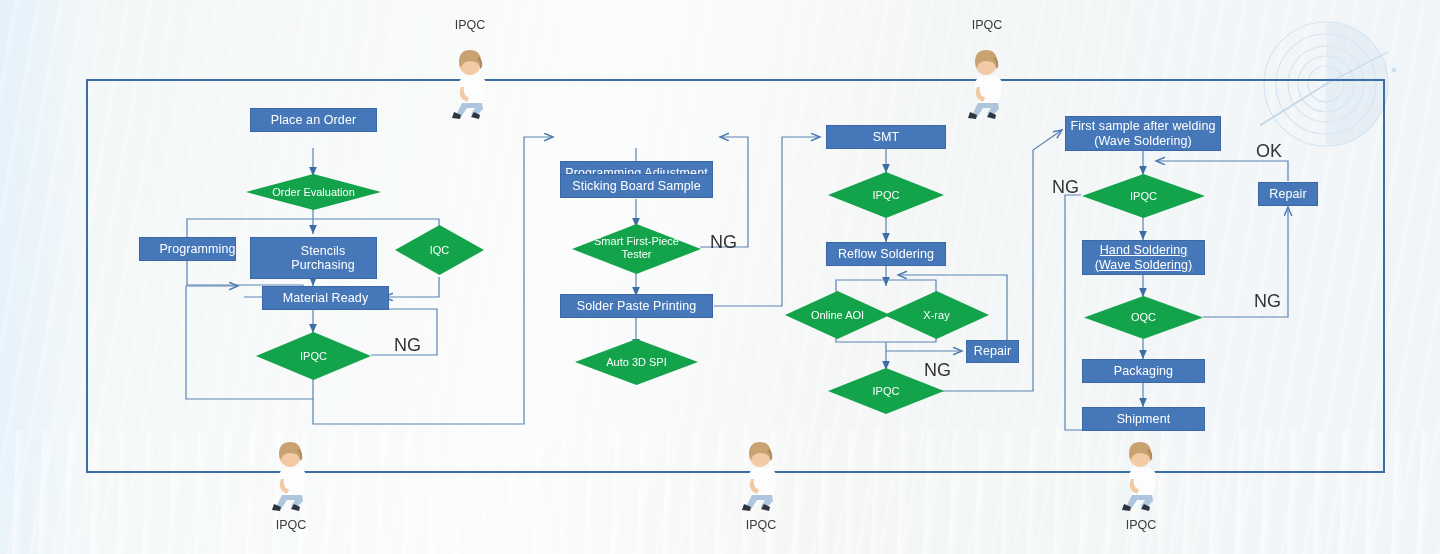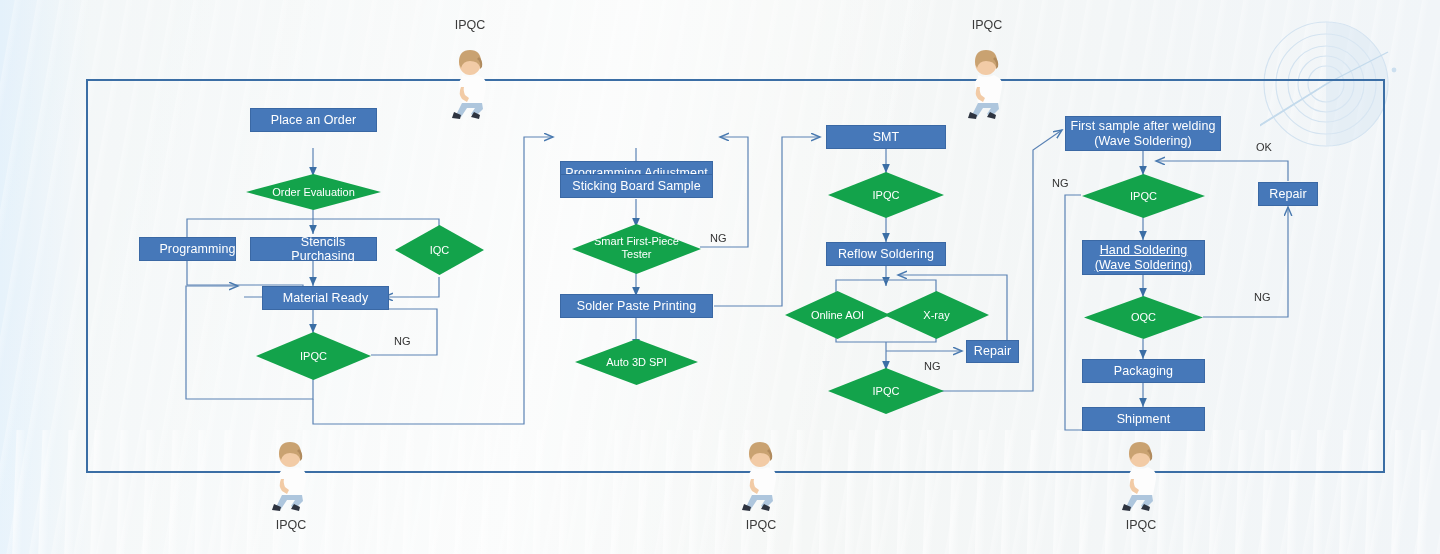--- a/index.html
+++ b/index.html
@@ -26,21 +26,21 @@
 
   .node{position:absolute;display:flex;align-items:center;justify-content:center;
         color:#fff;font-size:12.5px;line-height:1.15;text-align:center;
         letter-spacing:.1px;box-sizing:border-box;}
   .proc{background:#4678b9;border:1px solid #3a68a4;}
   .dec{position:absolute;display:flex;align-items:center;justify-content:center;
        color:#fff;font-size:11px;line-height:1.15;text-align:center;
        background:#13a34b;clip-path:polygon(50% 0%,100% 50%,50% 100%,0% 50%);}
   .dec span{display:block;transform:translateY(-.5px);}
 
-  .edge-label{position:absolute;color:#333;font-size:11px;}
+  .edge-label{position:absolute;color:#333;font-size:18px;}
 
   .actor{position:absolute;width:46px;height:72px;}
   .actor-label{position:absolute;font-size:12.5px;color:#3b3b3b;text-align:center;width:80px;}
 
   #frame{position:absolute;left:86px;top:79px;width:1299px;height:394px;
          border:2px solid #3b6ea5;box-sizing:border-box;background:transparent;}
 </style>
 </head>
 <body>
 
@@ -138,21 +138,21 @@
 
       <path d="M1288,181 L1288,161 L1156,161" marker-end="url(#arw)"></path>
     </g>
   </svg>
 
   <div class="node proc" style="left:250px;top:108px;width:127px;height:24px;">Place an Order</div>
   <div class="dec" style="left:246px;top:174px;width:135px;height:36px;">
       <span>Order Evaluation</span>
     </div>
   <div class="node proc" style="left:139px;top:237px;width:97px;height:24px;padding-left:20px;">Programming</div>
-  <div class="node proc" style="left:250px;top:237px;width:127px;height:24px;padding-left:19px;">Stencils Purchasing</div>
+  <div class="node proc" style="left:250px;top:237px;width:127px;height:42px;padding-left:19px;">Stencils Purchasing</div>
   <div class="dec" style="left:395px;top:225px;width:89px;height:50px;">
       <span>IQC</span>
     </div>
   <div class="node proc" style="left:262px;top:286px;width:127px;height:24px;">Material Ready</div>
   <div class="dec" style="left:256px;top:332px;width:115px;height:48px;">
       <span>IPQC</span>
     </div>
   <div class="edge-label" style="left:394px;top:335px;">NG</div>
 
   <div class="node proc" style="left:560px;top:125px;width:153px;height:24px;margin-top:36px;">Programming Adjustment</div>

